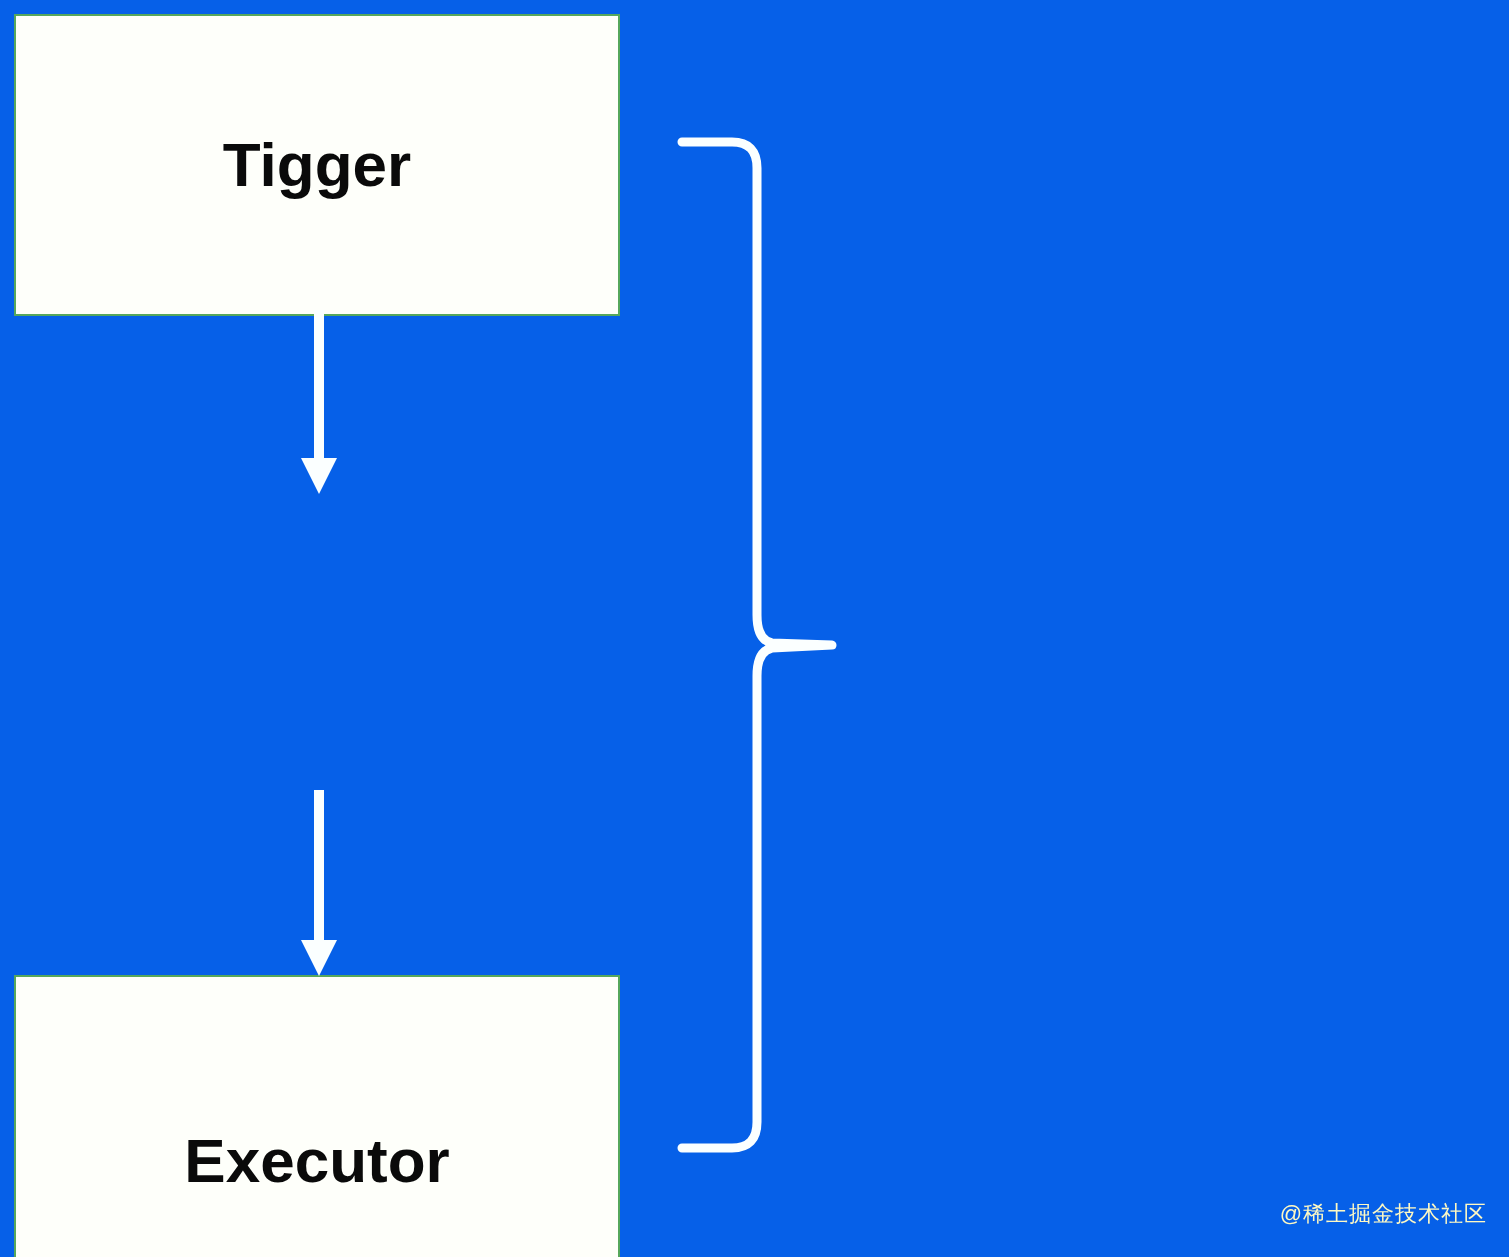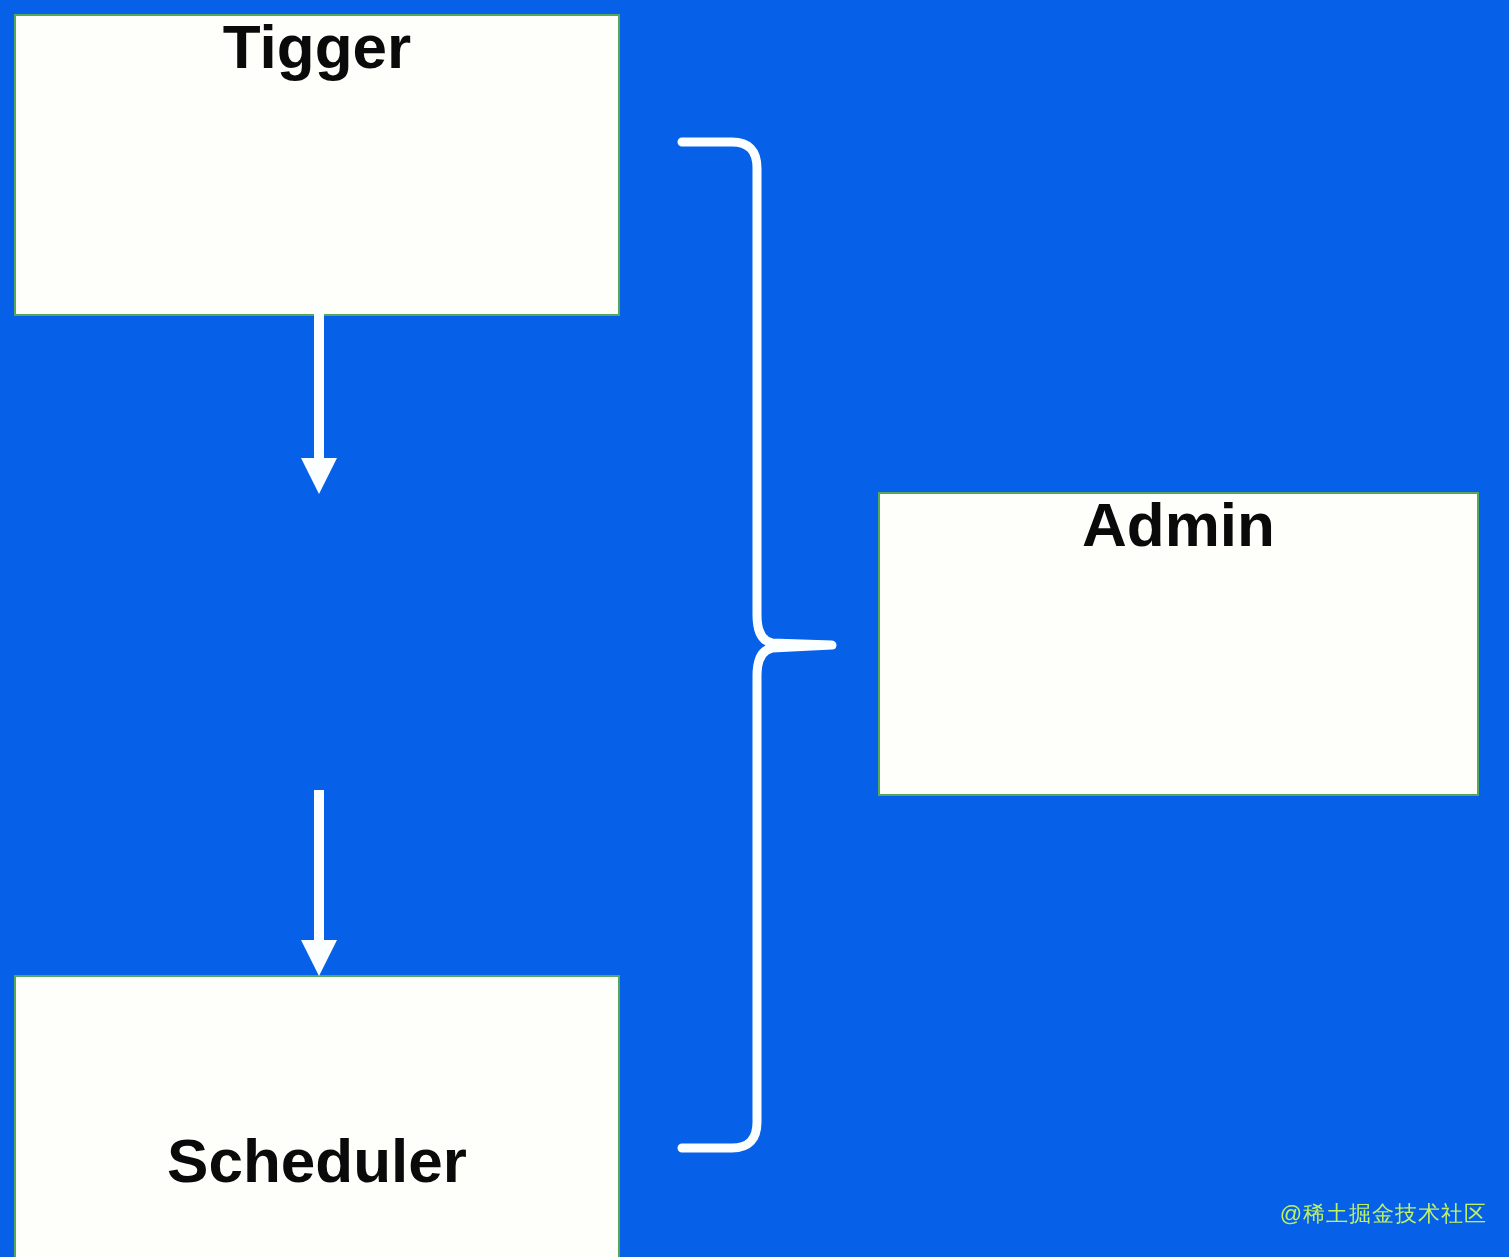--- a/index.html
+++ b/index.html
@@ -15,20 +15,21 @@
     overflow: hidden;
     background: #0660e8;
     font-family: "Liberation Sans", "DejaVu Sans", sans-serif;
   }
   .node-box {
     position: absolute;
     background: #fefffa;
     border: 2px solid #56a75c;
     box-sizing: border-box;
     display: flex;
+    align-items: center;
     justify-content: center;
   }
   .node-label {
     color: #0a0a0a;
     font-weight: bold;
     font-size: 62px;
     letter-spacing: 0px;
     line-height: 1;
     user-select: none;
   }
@@ -79,44 +80,41 @@
     top: 120px;
     width: 200px;
     height: 1060px;
     overflow: visible;
     pointer-events: none;
   }
   #watermark {
     position: absolute;
     right: 22px;
     bottom: 28px;
-    color: #bef264;
+    color: #fef9c3;
     font-size: 22px;
     letter-spacing: 1px;
     user-select: none;
     white-space: nowrap;
   }
 </style>
 </head>
 <body>
 
 <div id="diagram-canvas">
 
   <div class="node-box" id="node-tigger">
     <span class="node-label">Tigger</span>
   </div>
 
 
   <div class="node-box" id="node-executor">
-    <span class="node-label" style="position:absolute; top:153px;">Scheduler</span>
+    <span class="node-label" style="position:absolute; top:153px;">Executor</span>
   </div>
 
-  <div class="node-box" id="node-admin">
-    <span class="node-label">Admin</span>
-  </div>
 
   <svg class="arrow-svg" id="arrow-tigger-scheduler" viewBox="0 0 60 190" width="60" height="190" aria-hidden="true">
     <path d="M 24 0 L 34 0 L 34 148 L 47 148 L 29 184 L 11 148 L 24 148 Z" fill="#fbffff" stroke="none"></path>
   </svg>
 
   <svg class="arrow-svg" id="arrow-scheduler-executor" viewBox="0 0 60 192" width="60" height="192" aria-hidden="true">
     <path d="M 24 0 L 34 0 L 34 150 L 47 150 L 29 186 L 11 150 L 24 150 Z" fill="#fbffff" stroke="none"></path>
   </svg>
 
   <svg id="brace-group" viewBox="0 0 200 1060" width="200" height="1060" aria-hidden="true">

